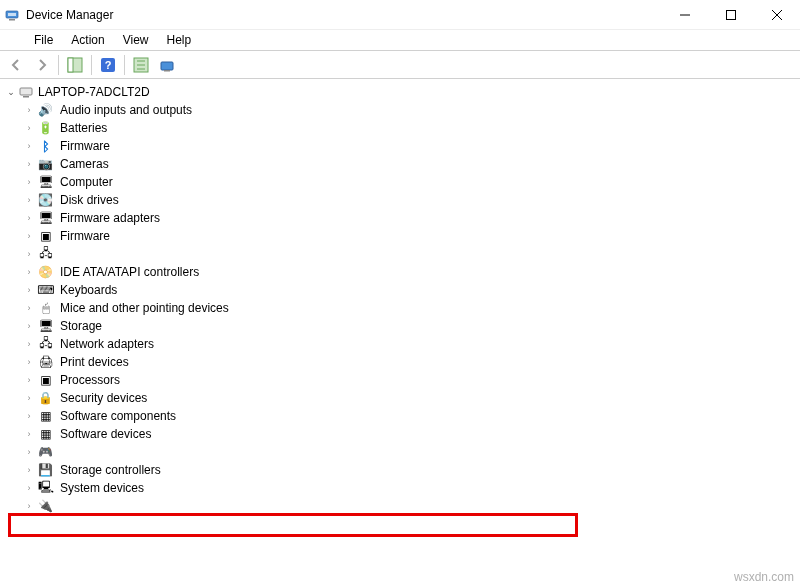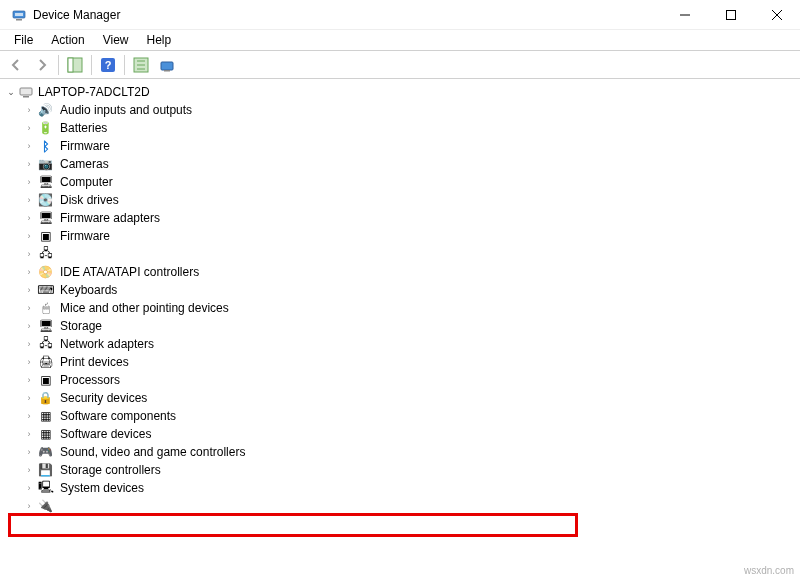--- a/index.html
+++ b/index.html
@@ -9,21 +9,21 @@
       background: #fff;
       width: 800px;
       height: 588px;
       overflow: hidden;
       position: relative;
     }
     .titlebar {
       height: 30px;
       display: flex;
       align-items: center;
-      padding-left: 11px;
+      padding-left: 4px;
       border-bottom: 1px solid #eee;
     }
     .titlebar .title-icon {
       width: 16px; height: 16px; margin-right: 6px;
       display: inline-flex; align-items: center; justify-content: center;
     }
     .titlebar .title-text { font-size: 12px; color: #000; }
     .win-controls {
       margin-left: auto;
       display: flex;
@@ -35,20 +35,21 @@
       font-family: sans-serif;
       color: #000;
       cursor: default;
     }
     .menubar {
       height: 20px;
       display: flex;
       align-items: center;
       padding: 0 6px;
       gap: 2px;
+      margin-left: 20px;
     }
     .menubar .menu-item {
       padding: 2px 8px;
       font-size: 12px;
       cursor: default;
     }
     .menubar-divider { height: 1px; background: #d0d0d0; margin: 0; }
     .toolbar {
       height: 28px;
       display: flex;
@@ -108,22 +109,22 @@
       border: 3px solid #e60000;
       left: 8px;
       top: 513px;
       width: 570px;
       height: 24px;
       pointer-events: none;
     }
     .watermark {
       position: absolute;
       right: 6px;
-      bottom: 12px;
-      font-size: 10px;
+      bottom: 4px;
+      font-size: 12px;
       color: #b0b0b0;
       font-family: Arial, sans-serif;
     }
   </style>
 </head>
 <body>
 
 <div class="titlebar">
   <span class="title-icon">
     <svg width="14" height="14" viewBox="0 0 14 14">
@@ -344,21 +345,20 @@
             <div class="child-row">
               <span class="expander">›</span>
               <span class="dev-icon">▦</span>
               <span>Software devices</span>
             </div>
           </li>
           <li>
             <div class="child-row">
               <span class="expander">›</span>
               <span class="dev-icon">🎮</span>
-              <span>Sound, video and game controllers</span>
             </div>
           </li>
           <li>
             <div class="child-row">
               <span class="expander">›</span>
               <span class="dev-icon">💾</span>
               <span>Storage controllers</span>
             </div>
           </li>
           <li>

